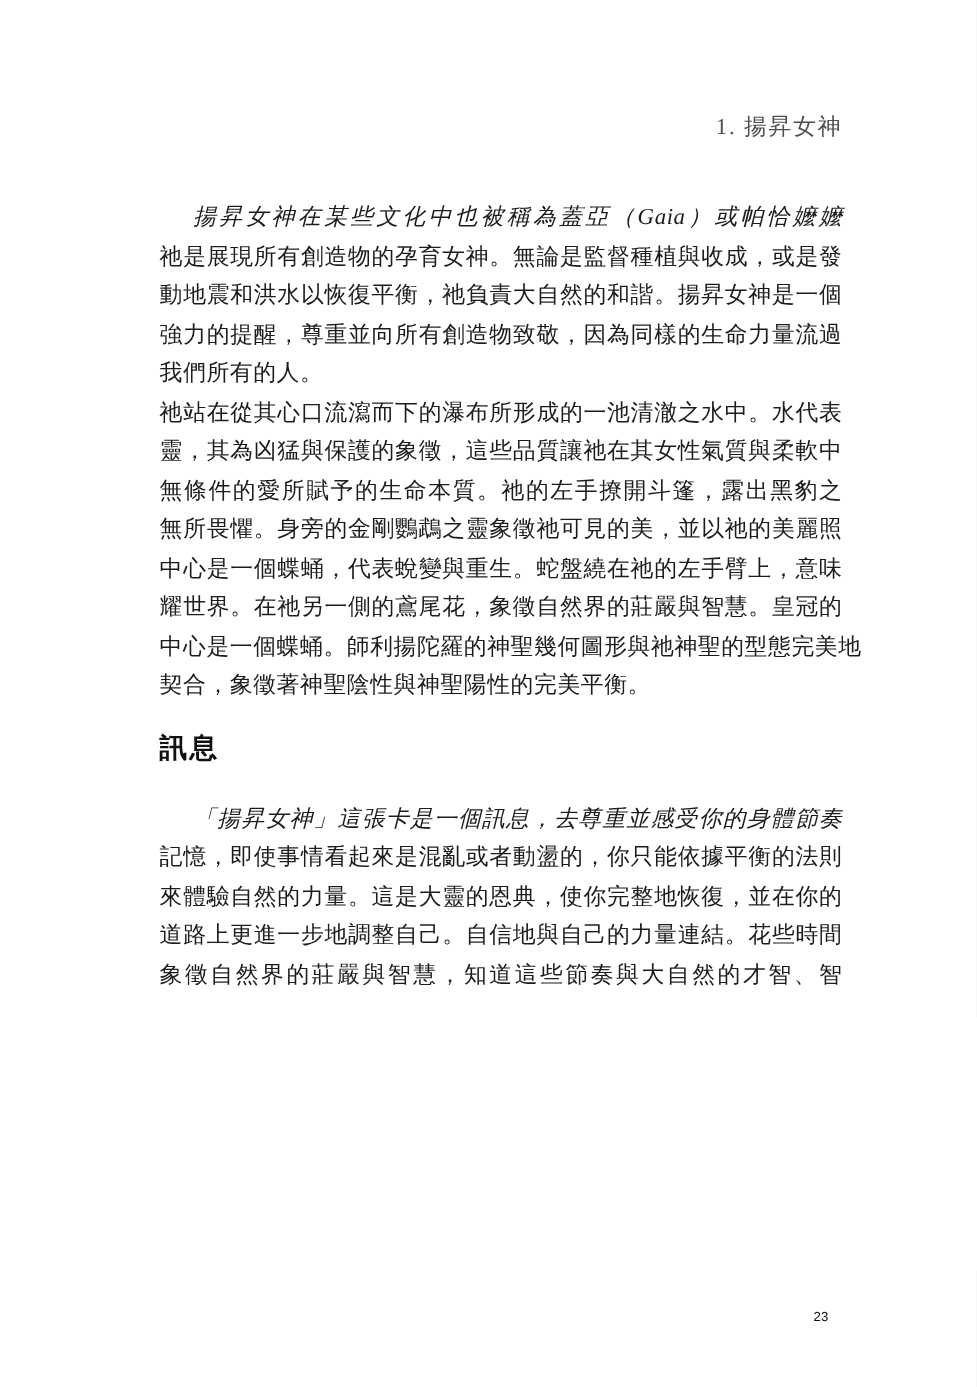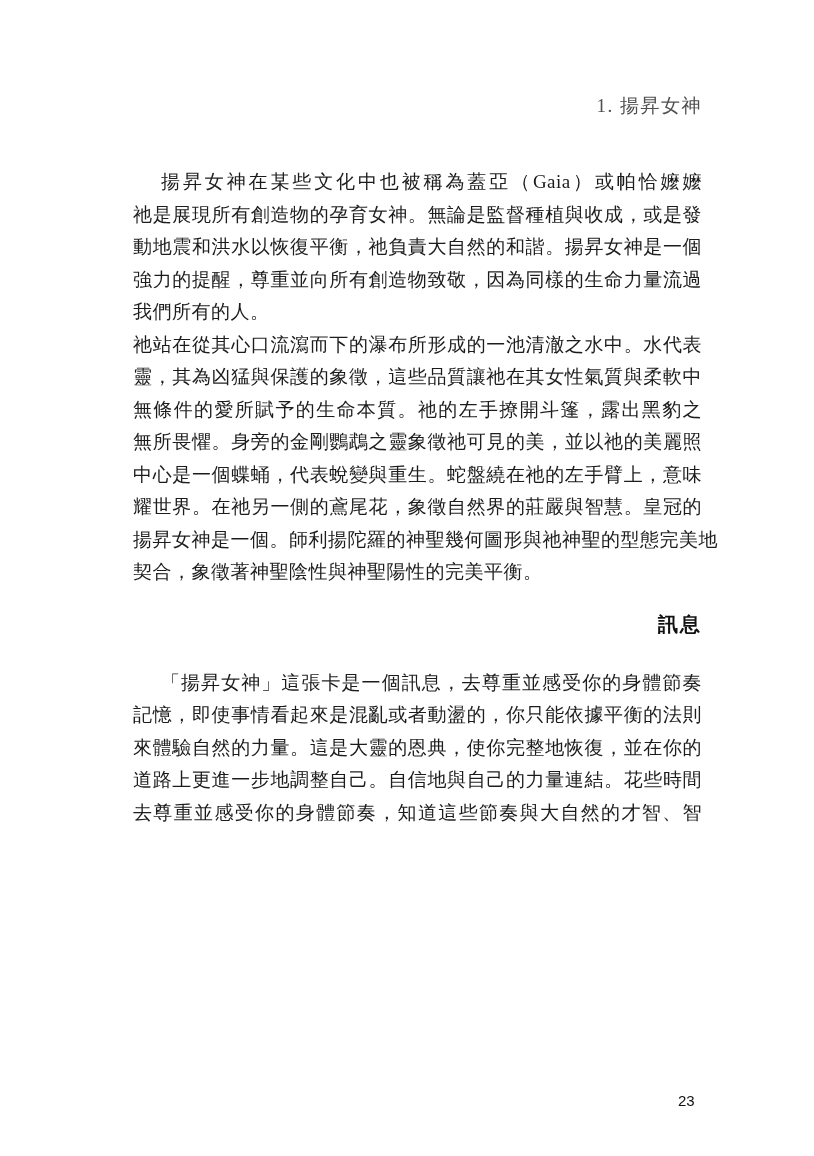--- a/index.html
+++ b/index.html
@@ -37,42 +37,42 @@
     letter-spacing: 0.5px;
     text-align: justify;
     text-align-last: justify;
     text-justify: inter-ideograph;
     white-space: nowrap;
   }
   .line.last {
     text-align: center;
     text-align-last: left;
   }
-  .line.indent { text-indent: 28px; }
+  .line.indent { text-indent: 28px; font-style: italic; }
   .section-heading {
-    font-size: 20px;
+    font-size: 23px;
     font-weight: bold;
     line-height: 36px;
-    text-align: right;
+    text-align: left;
     letter-spacing: 2px;
     margin: 17px 0 25px 0;
     color: #111111;
   }
   .sup {
     font-size: 13px;
     position: relative;
     top: -8px;
     letter-spacing: 0;
   }
   .page-number {
     position: absolute;
     left: 678px;
     top: 1092px;
     font-family: "Liberation Sans", sans-serif;
-    font-size: 15px;
+    font-size: 11px;
     color: #111111;
   }
 </style>
 </head>
 <body>
 
 <div class="page">
 
   <div class="running-header">1. 揚昇女神</div>
 
@@ -86,31 +86,31 @@
       <div class="line last">我們所有的人。</div>
     </div>
 
     <div class="para">
       <div class="line">祂站在從其心口流瀉而下的瀑布所形成的一池清澈之水中。水代表</div>
       <div class="line">靈，其為凶猛與保護的象徵，這些品質讓祂在其女性氣質與柔軟中</div>
       <div class="line">無條件的愛所賦予的生命本質。祂的左手撩開斗篷，露出黑豹之</div>
       <div class="line">無所畏懼。身旁的金剛鸚鵡之靈象徵祂可見的美，並以祂的美麗照</div>
       <div class="line">中心是一個蝶蛹，代表蛻變與重生。蛇盤繞在祂的左手臂上，意味</div>
       <div class="line">耀世界。在祂另一側的鳶尾花，象徵自然界的莊嚴與智慧。皇冠的</div>
-      <div class="line">揚昇女神是一個。師利揚陀羅的神聖幾何圖形與祂神聖的型態完美地</div>
+      <div class="line">中心是一個蝶蛹。師利揚陀羅的神聖幾何圖形與祂神聖的型態完美地</div>
       <div class="line last">契合，象徵著神聖陰性與神聖陽性的完美平衡。</div>
     </div>
 
     <div class="section-heading">訊息</div>
 
     <div class="para">
       <div class="line indent">「揚昇女神」這張卡是一個訊息，去尊重並感受你的身體節奏</div>
       <div class="line">記憶，即使事情看起來是混亂或者動盪的，你只能依據平衡的法則</div>
       <div class="line">來體驗自然的力量。這是大靈的恩典，使你完整地恢復，並在你的</div>
       <div class="line">道路上更進一步地調整自己。自信地與自己的力量連結。花些時間</div>
-      <div class="line">去尊重並感受你的身體節奏，知道這些節奏與大自然的才智、智</div>
+      <div class="line">象徵自然界的莊嚴與智慧，知道這些節奏與大自然的才智、智</div>
     </div>
 
   </div>
 
   <div class="page-number">23</div>
 
 </div>
 
 </body></html>

